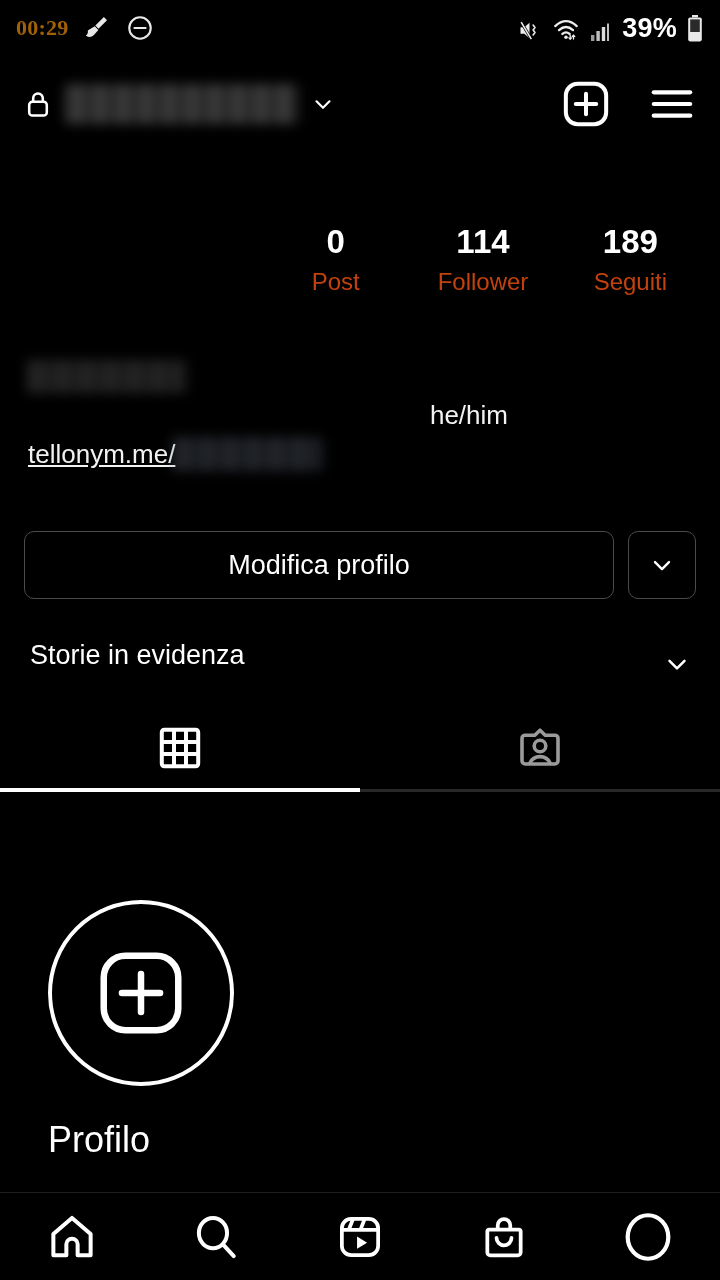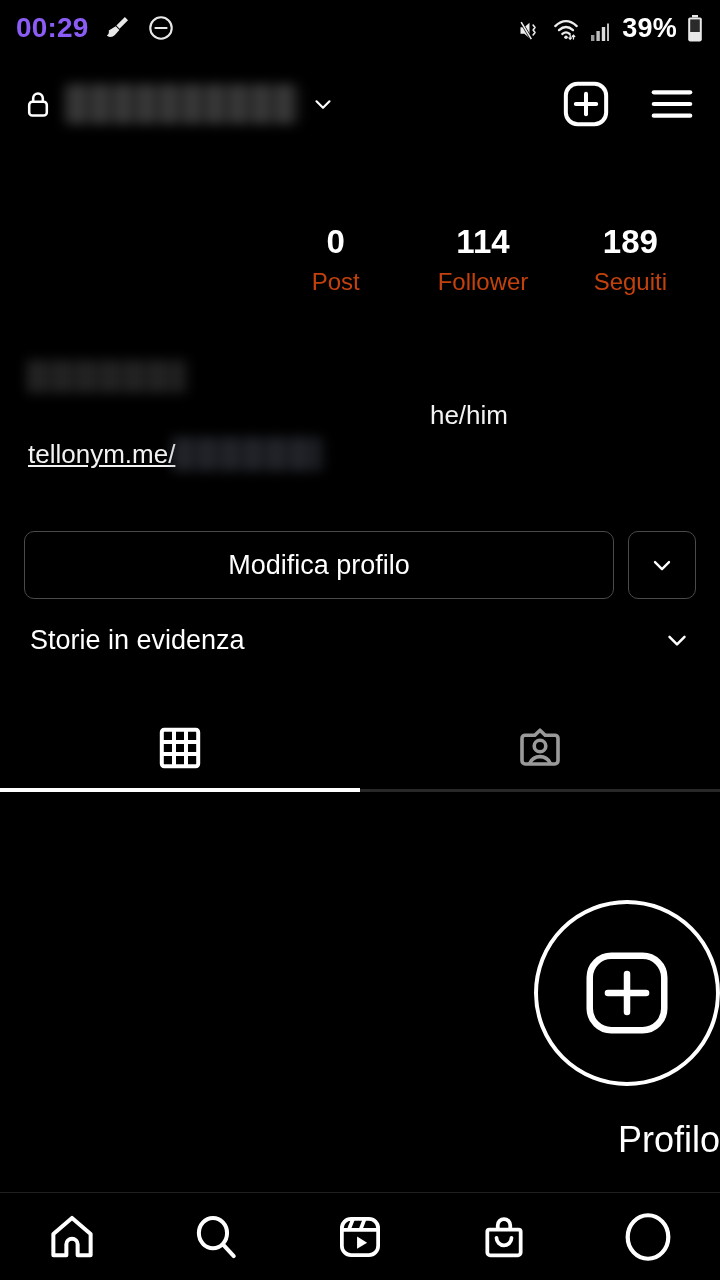--- a/index.html
+++ b/index.html
@@ -12,21 +12,21 @@
   }
   #screen { position:relative; width:720px; height:1280px; background:#000; }
 
   
   .statusbar {
     position:absolute; top:0; left:0; width:720px; height:56px;
     display:flex; align-items:center; padding:0 16px;
   }
   .sb-left { display:flex; align-items:center; gap:14px; }
   .sb-right { display:flex; align-items:flex-end; gap:9px; margin-left:auto; }
-  .sb-clock { font-size:28px; font-weight:700; letter-spacing:.2px; color:#8b5cf6; }
+  .sb-clock { font-size:22px; font-weight:700; letter-spacing:.2px; color:#a16207;font-family:Liberation Serif, serif; }
   .sb-pct { font-size:27px; font-weight:700; color:#fff; letter-spacing:.2px; }
   .icon-svg { display:block; }
 
   
   .header {
     position:absolute; top:62px; left:0; width:720px; height:84px;
     display:flex; align-items:center; padding:0 22px;
   }
   .hdr-left { display:flex; align-items:center; gap:12px; min-width:0; }
   .blur-name {
@@ -95,39 +95,39 @@
   .btn-caret {
     width:68px; height:68px;
     border:1px solid #4a4a4a; border-radius:10px;
     background:transparent;
     display:flex; align-items:center; justify-content:center;
     cursor:pointer;
   }
 
   
   .highlights {
-    position:absolute; top:616px; left:30px; width:662px; height:48px;
-    display:flex; align-items:center;gap:21px;
+    position:absolute; top:640px; left:30px; width:662px; height:48px;
+    display:flex; gap:21px;
   }
   .hl-title { font-size:27px; font-weight:500; color:#fff; }
   .hl-caret { margin-left:auto; display:flex; align-items:center; }
 
   
   .tabs { position:absolute; top:706px; left:0; width:720px; height:84px; display:flex; }
   .tab {
     flex:1; display:flex; align-items:center; justify-content:center;
     cursor:pointer; height:84px;
   }
   .tab-underline { position:absolute; top:789px; left:0; width:720px; height:3px; background:#282828; }
   .tab-underline-active { position:absolute; top:788px; left:0; width:360px; height:4px; background:#fff; }
 
   
   .empty {
     position:absolute; top:900px; left:0; width:720px;
-    display:flex; flex-direction:column; align-items:flex-end;
+    display:flex; flex-direction:column; align-items:flex-start;padding-left:48px;
   }
   .empty-circle {
     width:186px; height:186px; border:4px solid #fff; border-radius:50%;
     display:flex; align-items:center; justify-content:center;
   }
   .empty-label {
     margin-top:32px; font-size:36px; font-weight:500; color:#fff; line-height:44px;
   }
 
   

